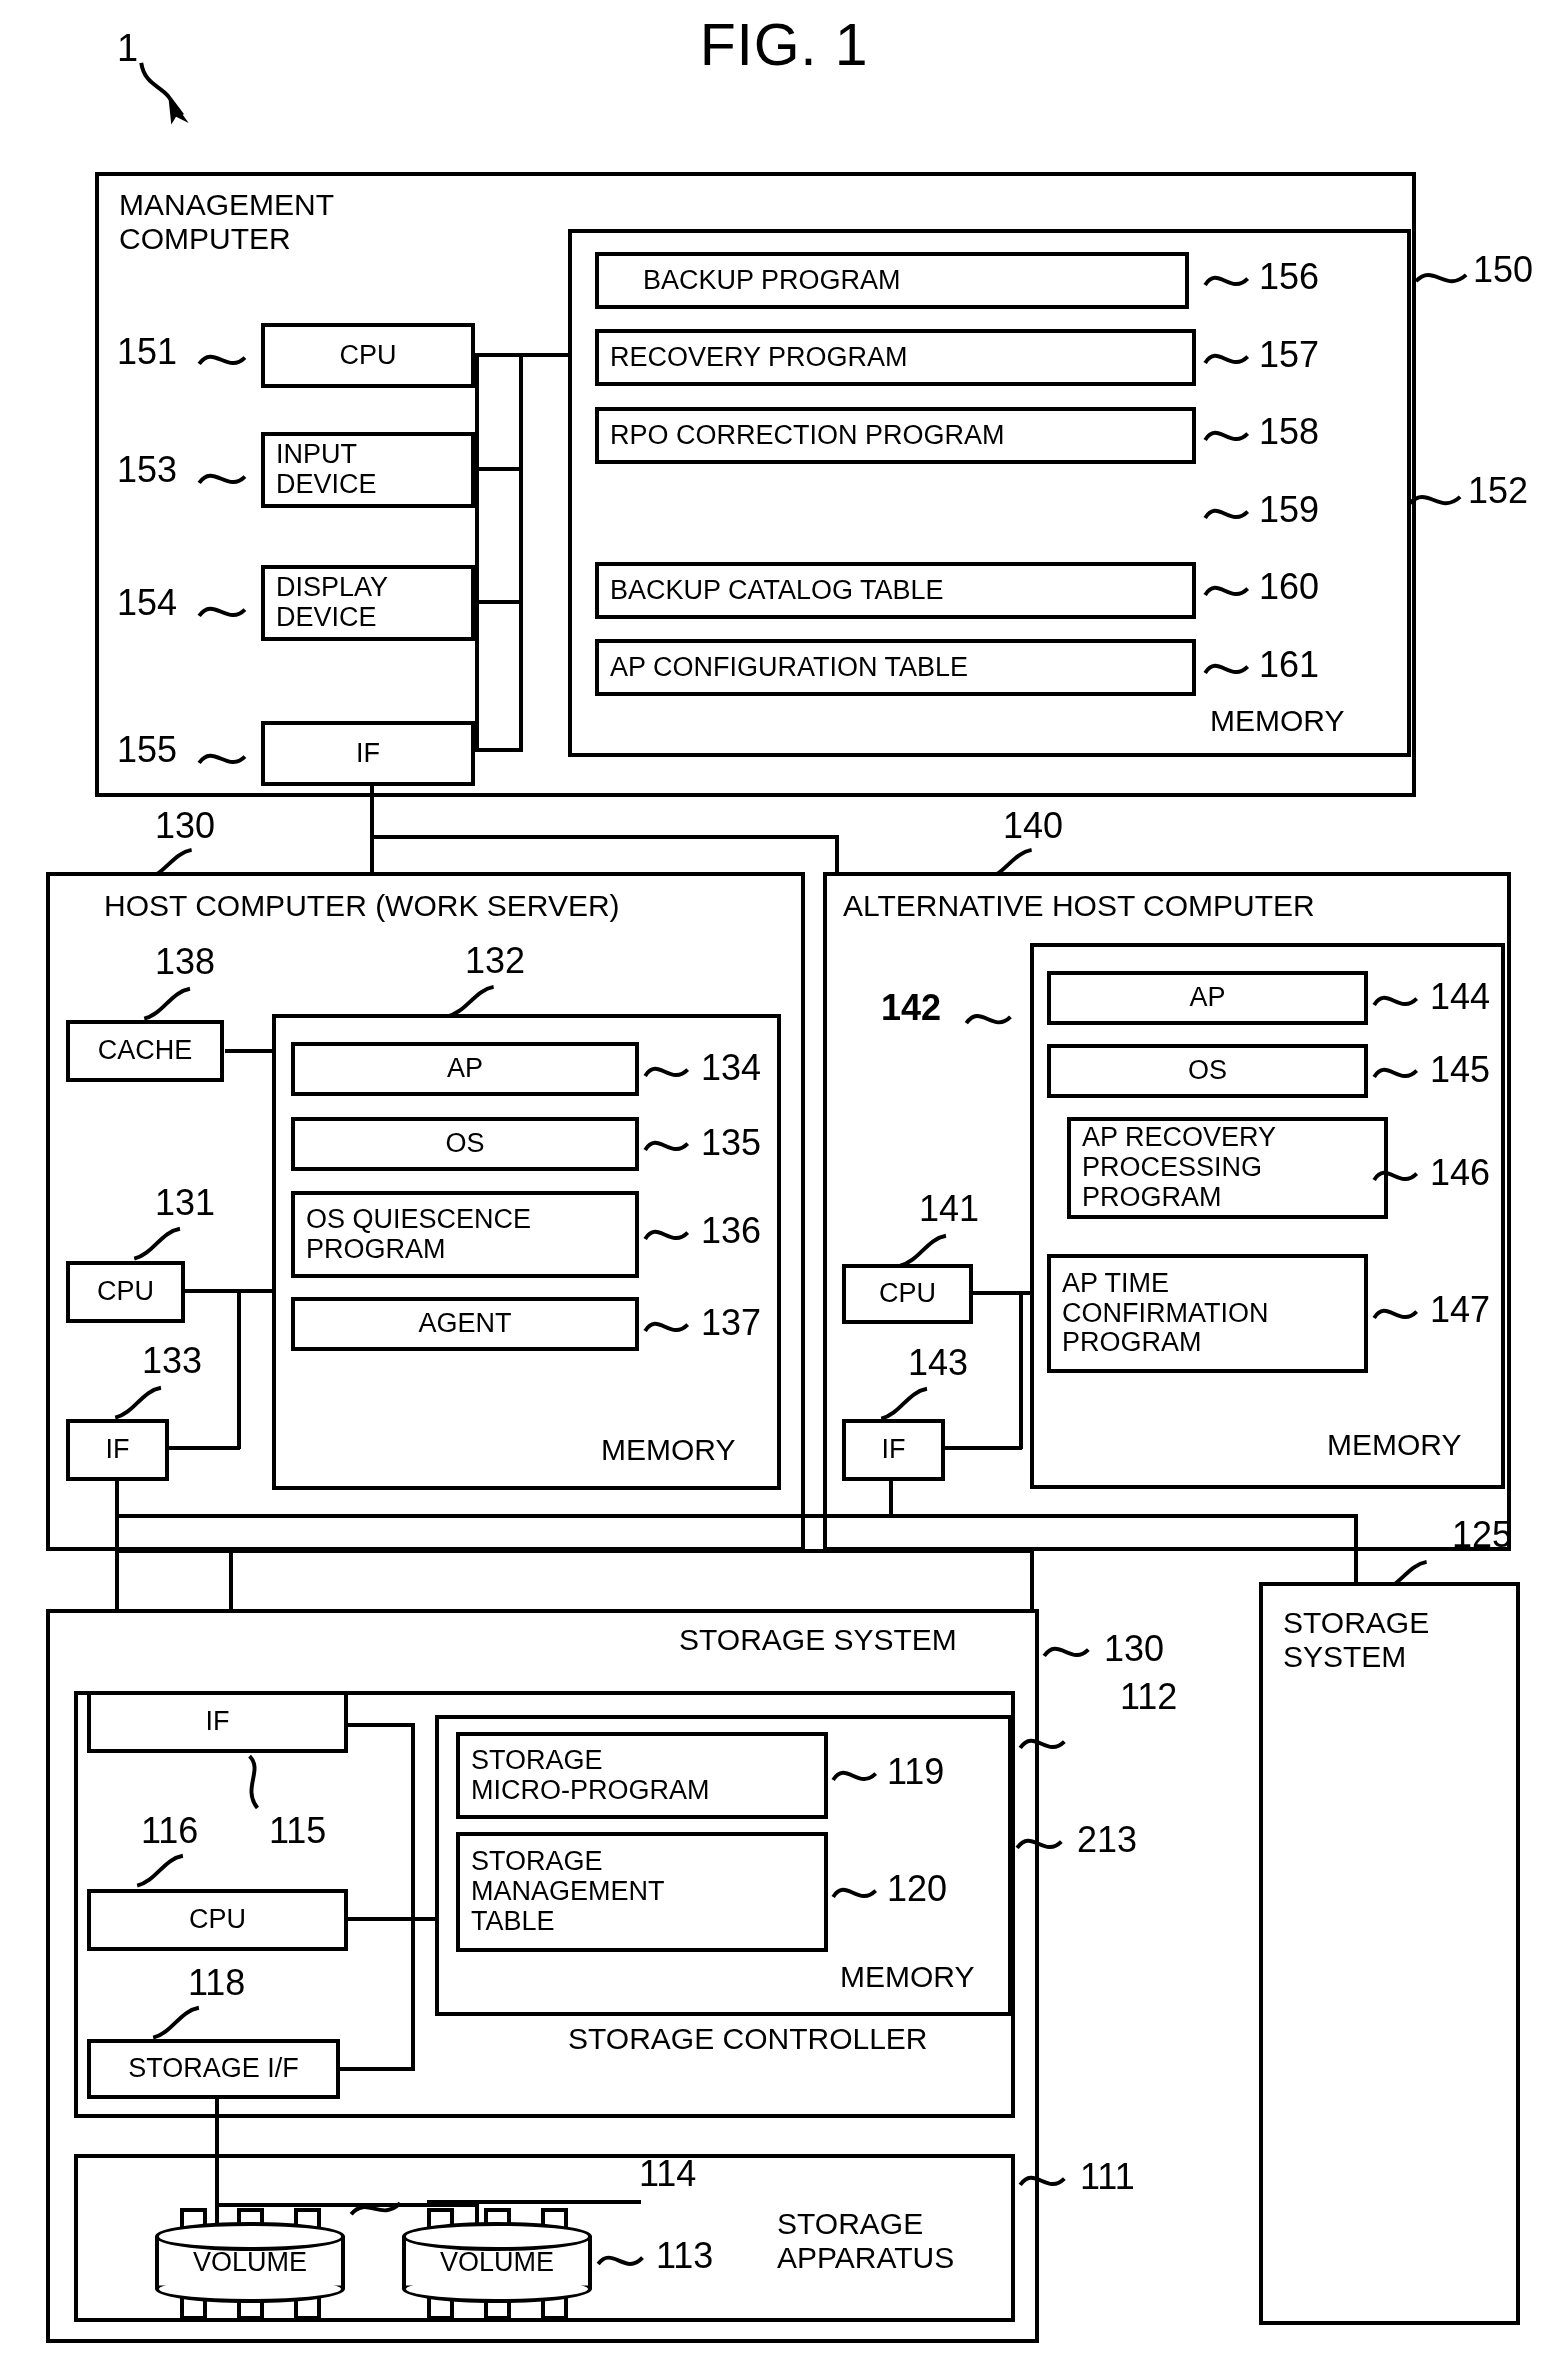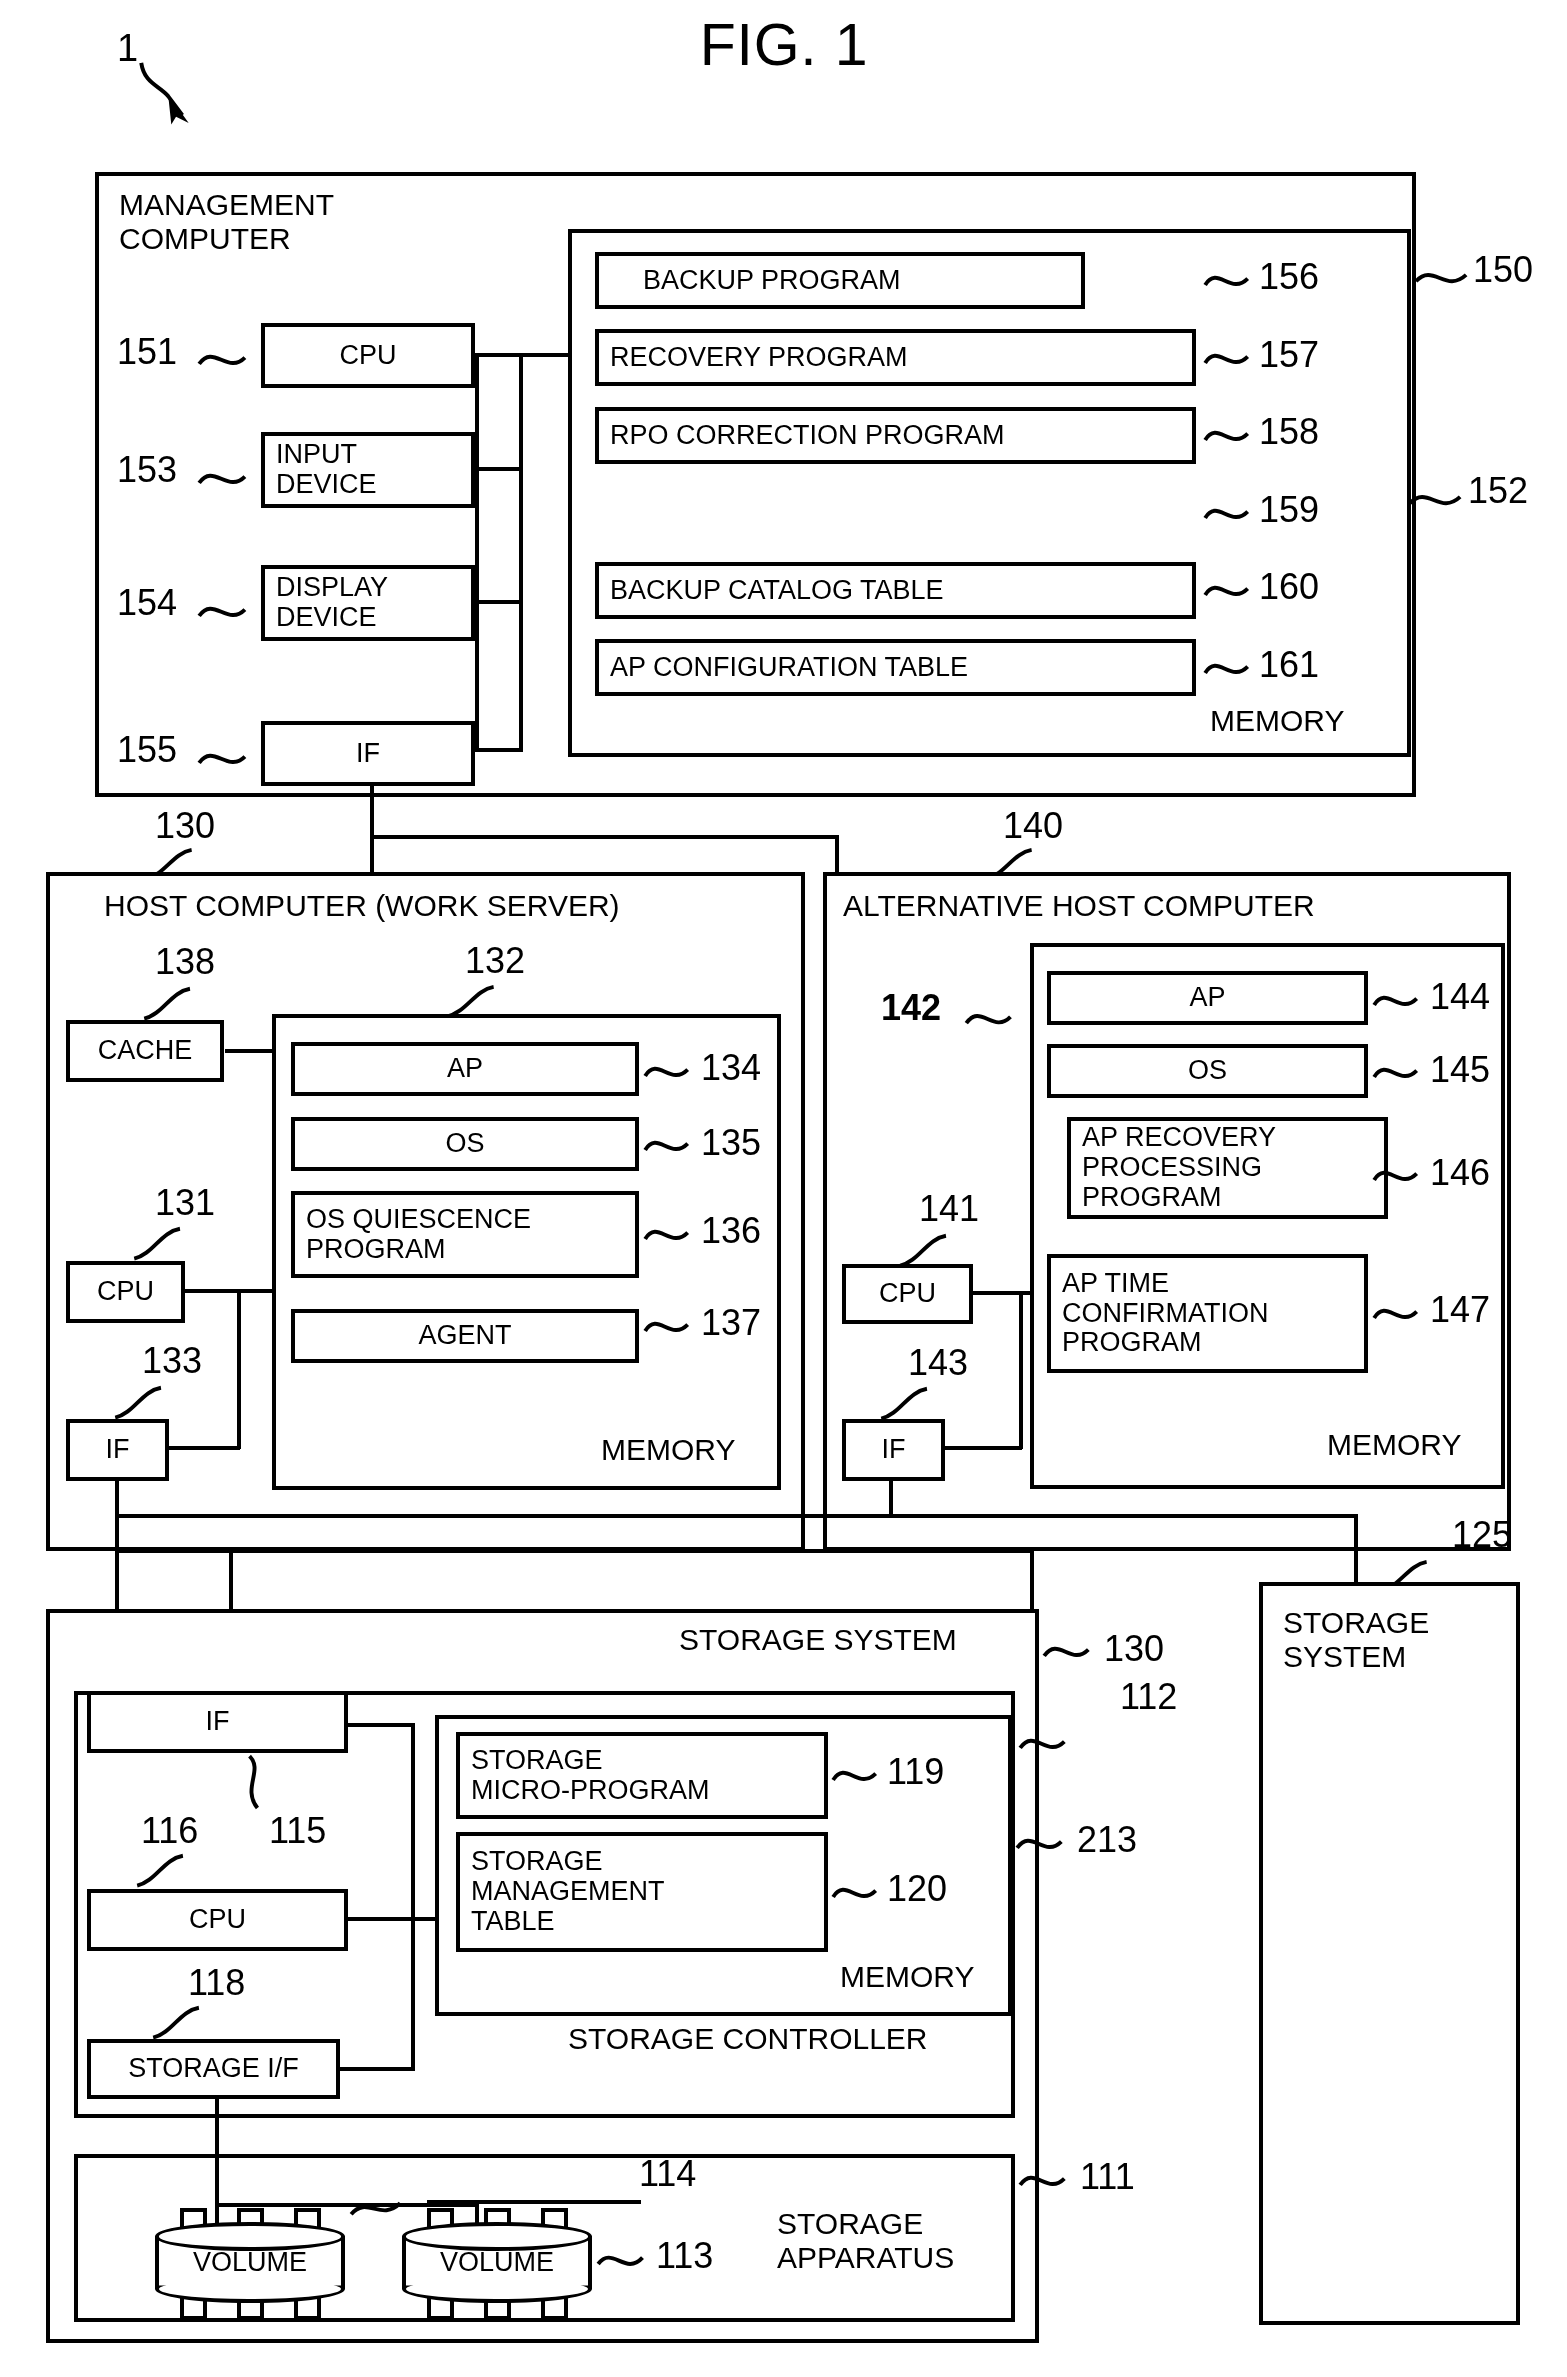--- a/index.html
+++ b/index.html
@@ -172,21 +172,21 @@
   <div class="line vline" style="left:475px; top:353px; height:399px;"></div>
   <div class="line hline" style="left:475px; top:467px; width:46px;"></div>
   <div class="line hline" style="left:475px; top:600px; width:46px;"></div>
   <div class="line hline" style="left:475px; top:748px; width:46px;"></div>
   <div class="line hline" style="left:522px; top:353px; width:47px;"></div>
   <div class="line vline" style="left:519px; top:353px; height:399px;"></div>
 
   <div class="box" style="left:568px; top:229px; width:843px; height:528px;"></div>
   <div class="lbl" style="left:1210px; top:704px; font-size:30px;">MEMORY</div>
 
-  <div class="cellbox left" style="left:595px; top:252px; width:490px; height:57px;padding-left:44px;">
+  <div class="cellbox left" style="left:595px; top:252px; width:594px; height:57px;padding-left:44px;">
     <span>BACKUP PROGRAM</span>
   </div>
   <svg class="sq" style="left:1202px; top:261px; width:63px; height:40px;" viewBox="0 0 80 50">
     <path d="M4 30 C 20 4, 36 44, 58 22" stroke="#000" stroke-width="5" fill="none"></path>
   </svg>
   <div class="num" style="left:1259px; top:259px;">156</div>
 
   <div class="cellbox left" style="left:595px; top:329px; width:601px; height:57px;">
     <span>RECOVERY PROGRAM</span>
   </div>
@@ -292,21 +292,21 @@
 
   <div class="cellbox left" style="left:291px; top:1191px; width:348px; height:87px;">
     <span class="wslabel">OS QUIESCENCE
 PROGRAM</span>
   </div>
   <svg class="sq" style="left:642px; top:1215px; width:63px; height:40px;" viewBox="0 0 80 50">
     <path d="M4 30 C 20 4, 36 44, 58 22" stroke="#000" stroke-width="5" fill="none"></path>
   </svg>
   <div class="num" style="left:701px; top:1213px;">136</div>
 
-  <div class="cellbox center" style="left:291px; top:1297px; width:348px; height:54px;margin-top:12px;">
+  <div class="cellbox center" style="left:291px; top:1297px; width:348px; height:54px;">
     <span>AGENT</span>
   </div>
   <svg class="sq" style="left:642px; top:1307px; width:63px; height:40px;" viewBox="0 0 80 50">
     <path d="M4 30 C 20 4, 36 44, 58 22" stroke="#000" stroke-width="5" fill="none"></path>
   </svg>
   <div class="num" style="left:701px; top:1305px;">137</div>
 
   <div class="num" style="left:1003px; top:808px;">140</div>
   <svg class="sq" style="left:981px; top:845px; width:87px; height:43px;" viewBox="0 0 110 54">
     <path d="M4 44 C 30 38, 40 10, 64 6" stroke="#000" stroke-width="5" fill="none"></path>

